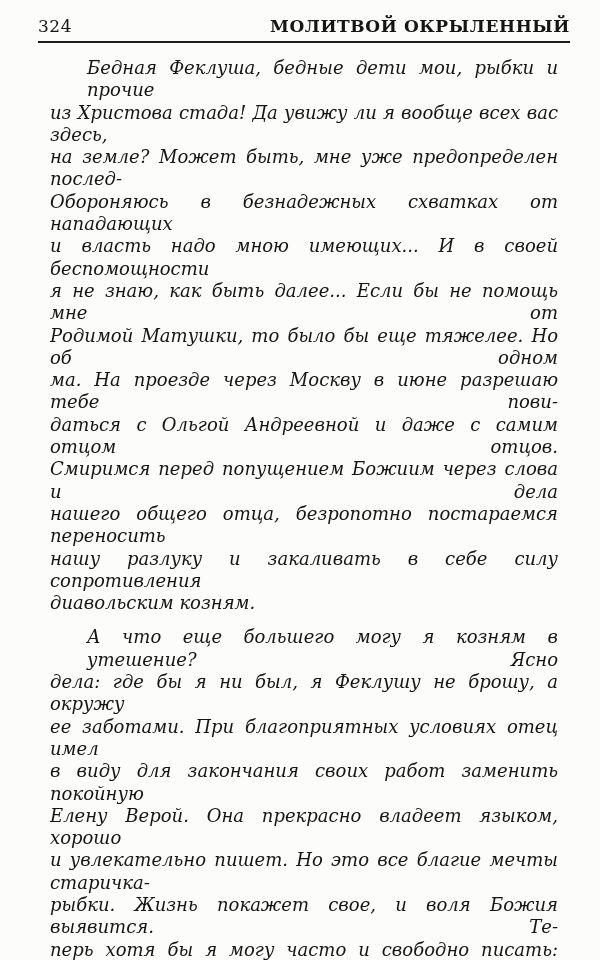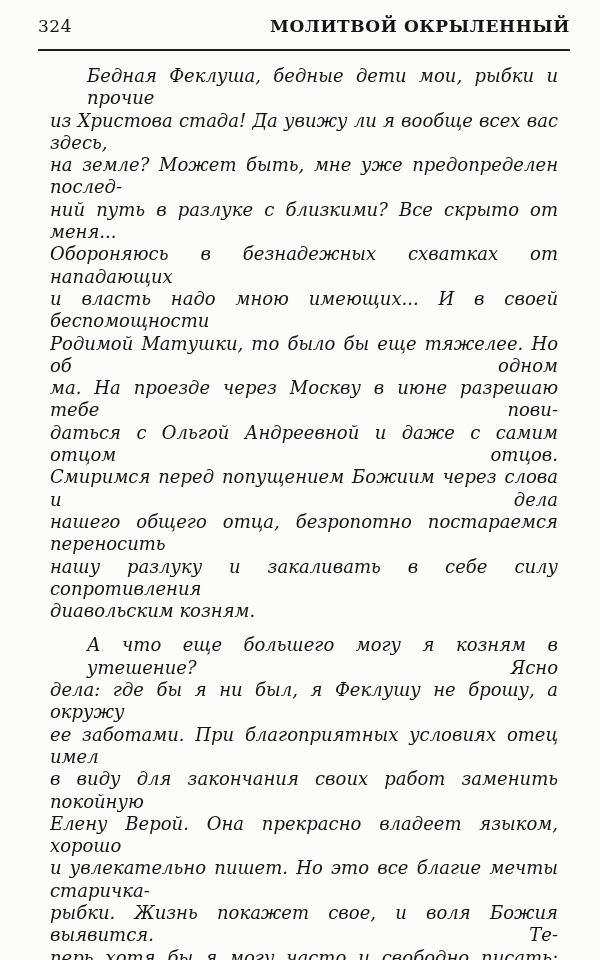--- a/index.html
+++ b/index.html
@@ -18,21 +18,21 @@
     height: 960px;
     padding: 16px 30px 0 38px;
     background: #fcfcfb;
   }
   .running-head {
     display: flex;
     justify-content: space-between;
     align-items: flex-start;
     font-size: 17px;
     line-height: 20px;
-    padding-bottom: 13px;
+    padding-bottom: 5px;
     border-bottom: 2px solid #1c1c1c;
   }
   .page-number {
     font-style: normal;
     font-weight: normal;
     letter-spacing: 0.5px;
   }
   .running-title {
     font-weight: bold;
     letter-spacing: 0.6px;
@@ -59,23 +59,23 @@
 <div class="page">
   <div class="running-head">
     <span class="page-number">324</span>
     <span class="running-title">МОЛИТВОЙ ОКРЫЛЕННЫЙ</span>
   </div>
   <div class="body-text">
       <div class="para body">
         <div class="line indent">Бедная Феклуша, бедные дети мои, рыбки и прочие</div>
         <div class="line">из Христова стада! Да увижу ли я вообще всех вас здесь,</div>
         <div class="line">на земле? Может быть, мне уже предопределен послед-</div>
-        <div class="line">ний путь в разлуке с близкими? Все скрыто от меня...</div>
         <div class="line">Обороняюсь в безнадежных схватках от нападающих</div>
         <div class="line">и власть надо мною имеющих... И в своей беспомощности</div>
+        <div class="line">я не знаю, как быть далее... Если бы не помощь мне от</div>
         <div class="line">Родимой Матушки, то было бы еще тяжелее. Но об одном</div>
         <div class="line">ма. На проезде через Москву в июне разрешаю тебе пови-</div>
         <div class="line">даться с Ольгой Андреевной и даже с самим отцом отцов.</div>
         <div class="line">Смиримся перед попущением Божиим через слова и дела</div>
         <div class="line">нашего общего отца, безропотно постараемся переносить</div>
         <div class="line">нашу разлуку и закаливать в себе силу сопротивления</div>
         <div class="line last">диавольским козням.</div>
       </div>
       <div class="para body">
         <div class="line indent">А что еще большего могу я козням в утешение? Ясно</div>

